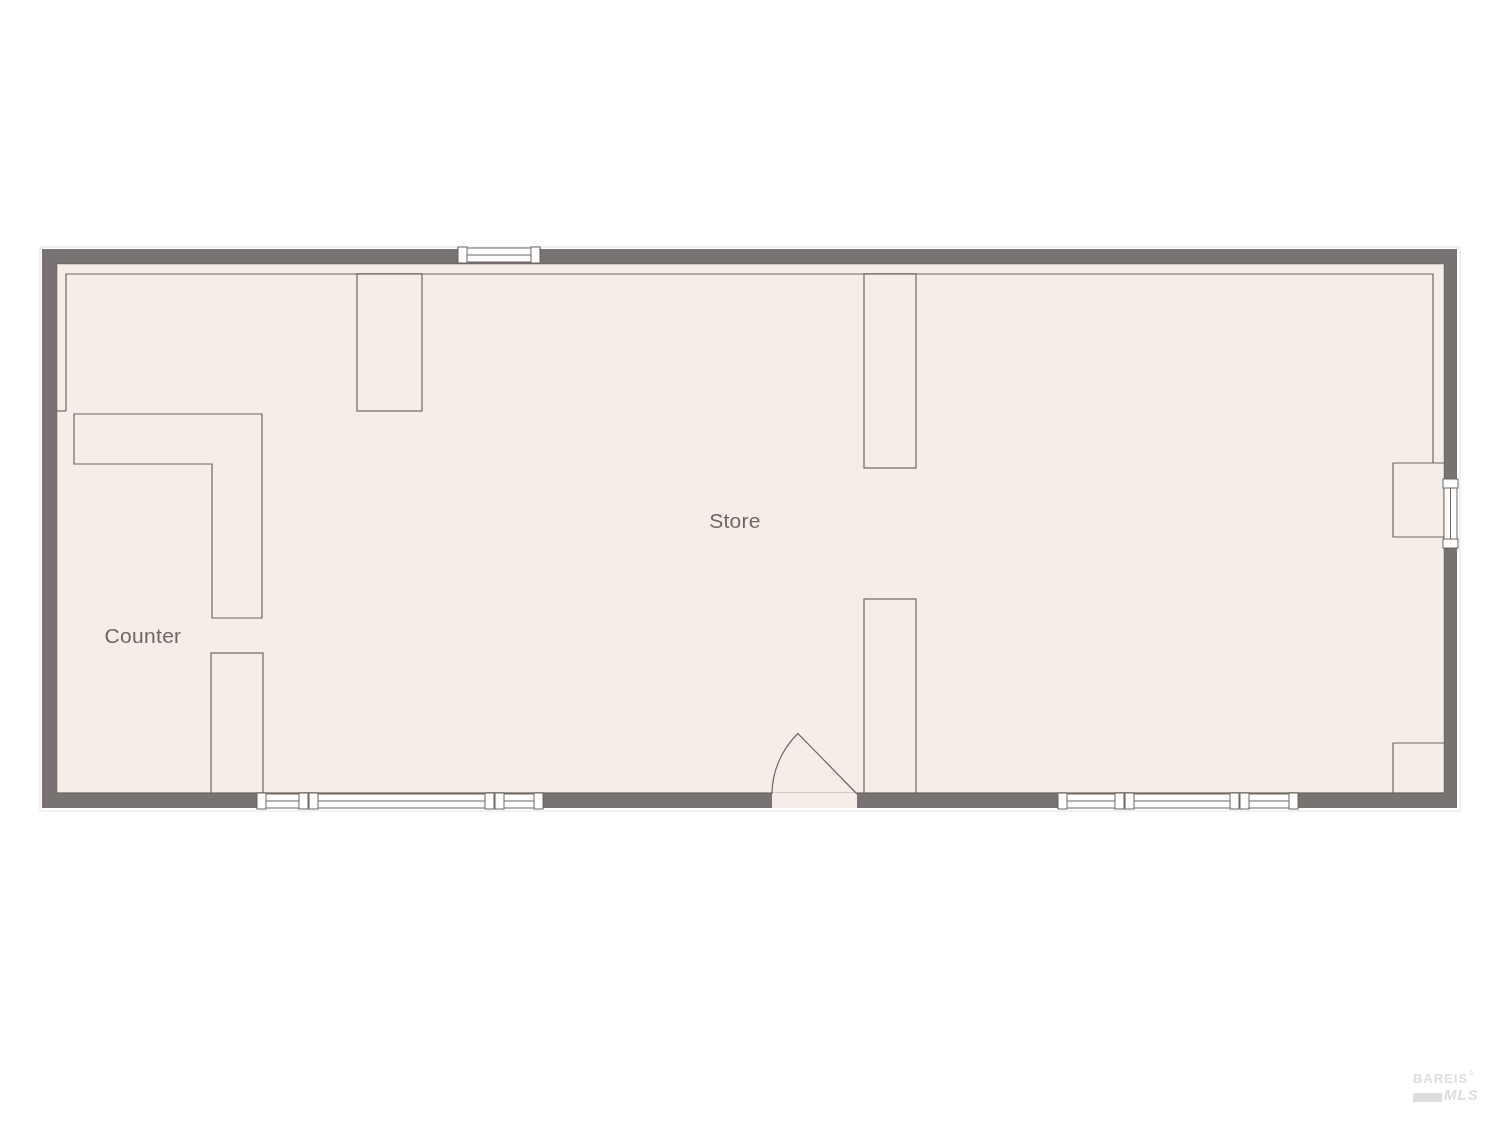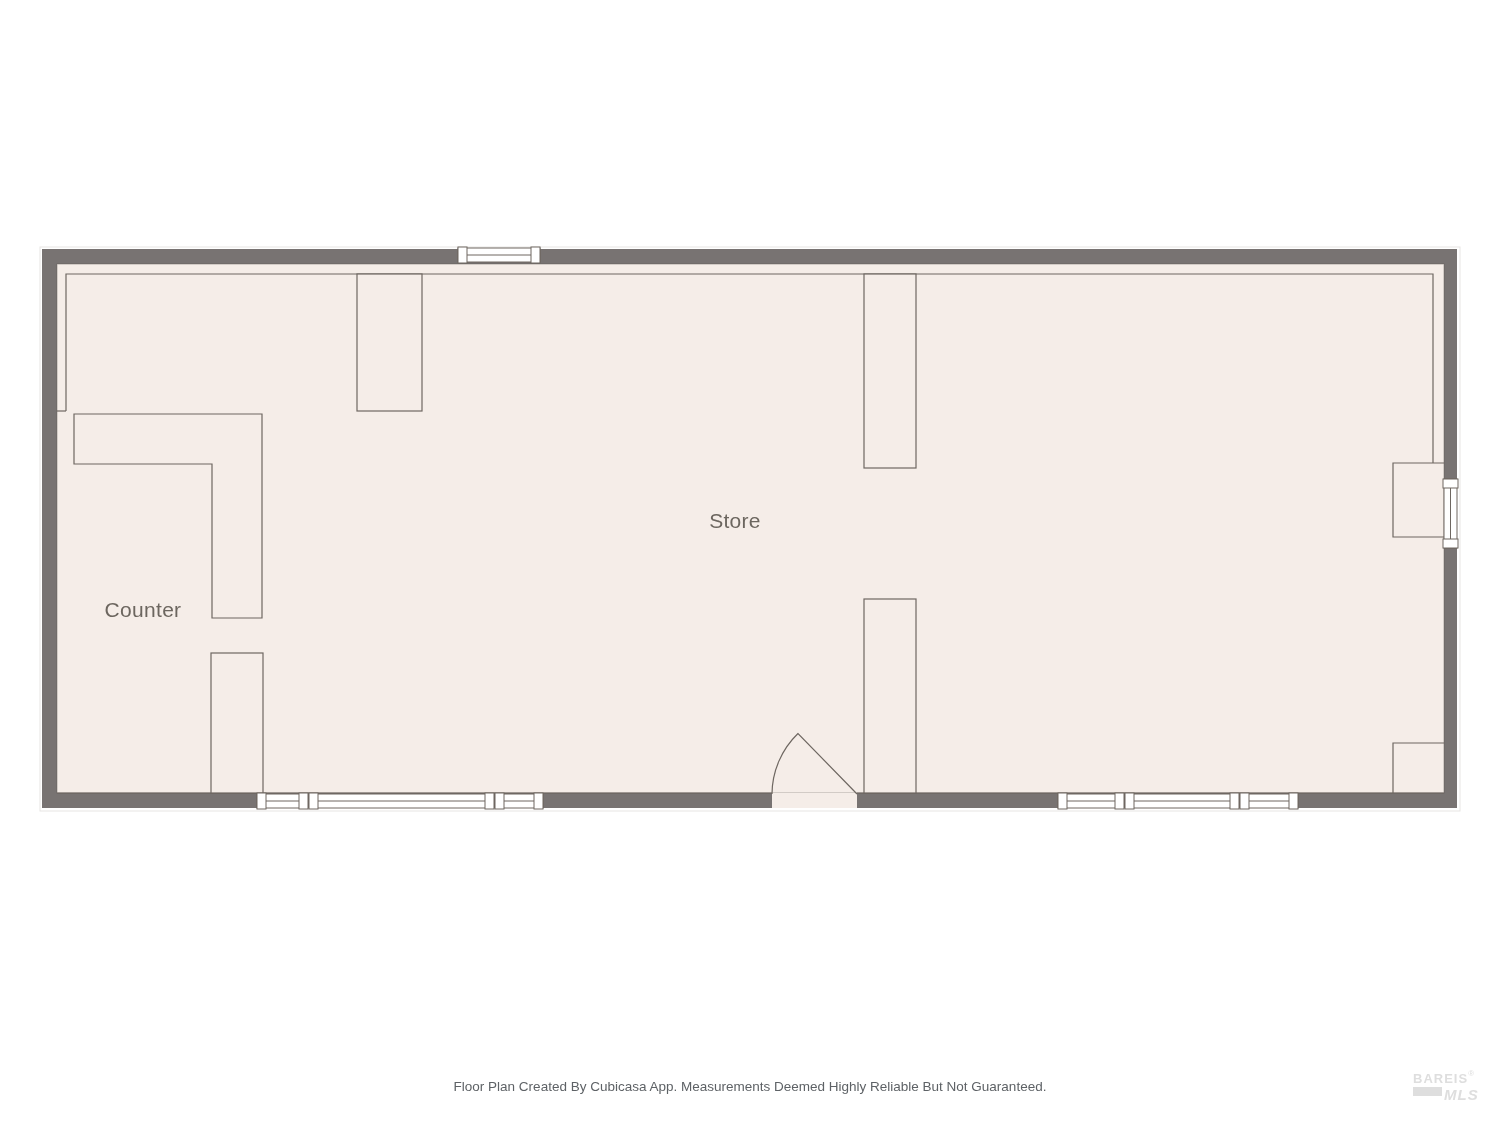--- a/index.html
+++ b/index.html
@@ -33,21 +33,21 @@
     font-size:21px;color:var(--label-text);letter-spacing:0.3px;white-space:nowrap;
   }
   .disclaimer{
     position:absolute;left:750px;top:1086px;transform:translate(-50%,-50%);
     font-size:13.5px;color:var(--footer-text);white-space:nowrap;
   }
   .logo{position:absolute;left:1413px;top:1070px;width:80px;line-height:1;}
   .logo-row1{text-align:left;white-space:nowrap;}
   .logo-name{font-weight:bold;font-size:13px;letter-spacing:1px;color:var(--logo);}
   .logo-reg{font-size:8px;color:var(--logo);vertical-align:top;}
-  .logo-row2{display:flex;align-items:flex-start;margin-top:1px;}
+  .logo-row2{display:flex;align-items:flex-end;margin-top:1px;}
   .logo-bar{display:inline-block;width:29px;height:9px;background:var(--logo);margin-right:2px;}
   .logo-suffix{font-weight:bold;font-style:italic;font-size:15px;letter-spacing:1px;color:var(--logo);}
 </style>
 </head>
 <body>
 
 <div class="canvas">
 
   <svg class="plan-svg" width="1500" height="1125" viewBox="0 0 1500 1125">
 
@@ -130,23 +130,22 @@
       <g>
         <rect class="win" x="1240" y="794" width="58" height="14"></rect>
         <line class="wline" x1="1240" y1="801" x2="1298" y2="801"></line>
         <rect class="win" x="1240" y="793" width="9" height="16"></rect>
         <rect class="win" x="1289" y="793" width="9" height="16"></rect>
       </g>
     </g>
   </svg>
 
   <div class="room-label" style="left:735px;top:521px;">Store</div>
-  <div class="room-label" style="left:143px;top:610px;">Counter</div>
+  <div class="room-label" style="left:143px;top:636px;">Counter</div>
 
-  <div class="disclaimer">Floor Plan Created By Cubicasa App. Measurements Deemed Highly Reliable But Not Guaranteed.</div>
 
   <div class="logo">
     <div class="logo-row1">
       <span class="logo-name">BAREIS</span><span class="logo-reg">®</span>
     </div>
     <div class="logo-row2">
       <span class="logo-bar"></span>
       <span class="logo-suffix">MLS</span>
     </div>
   </div>

